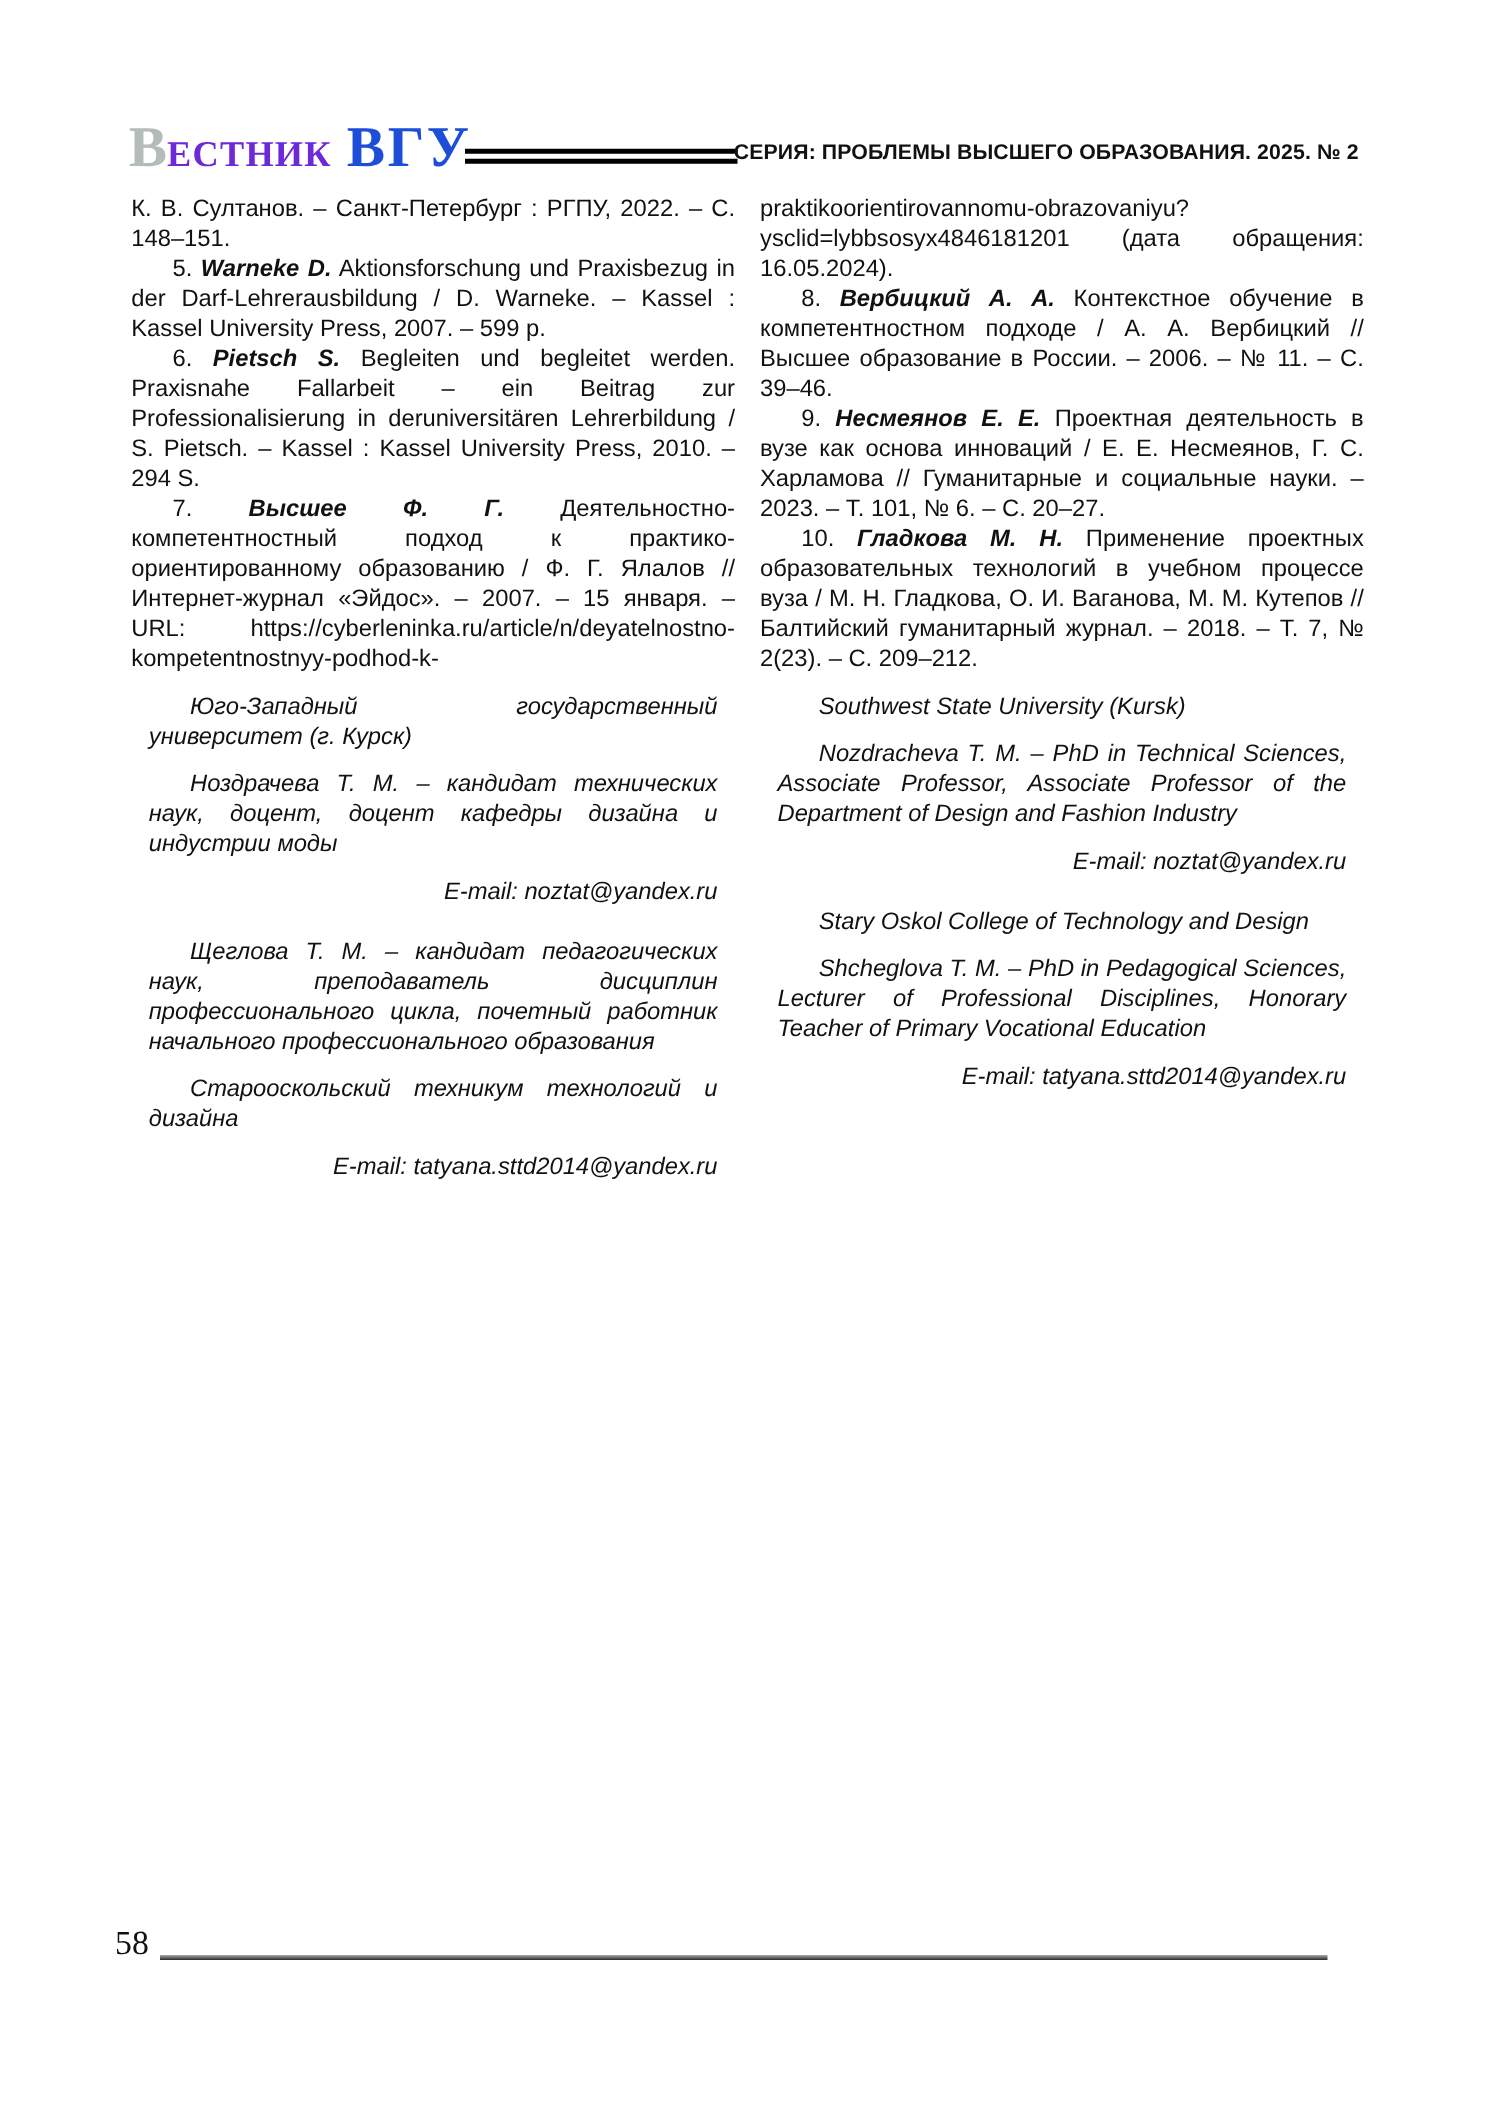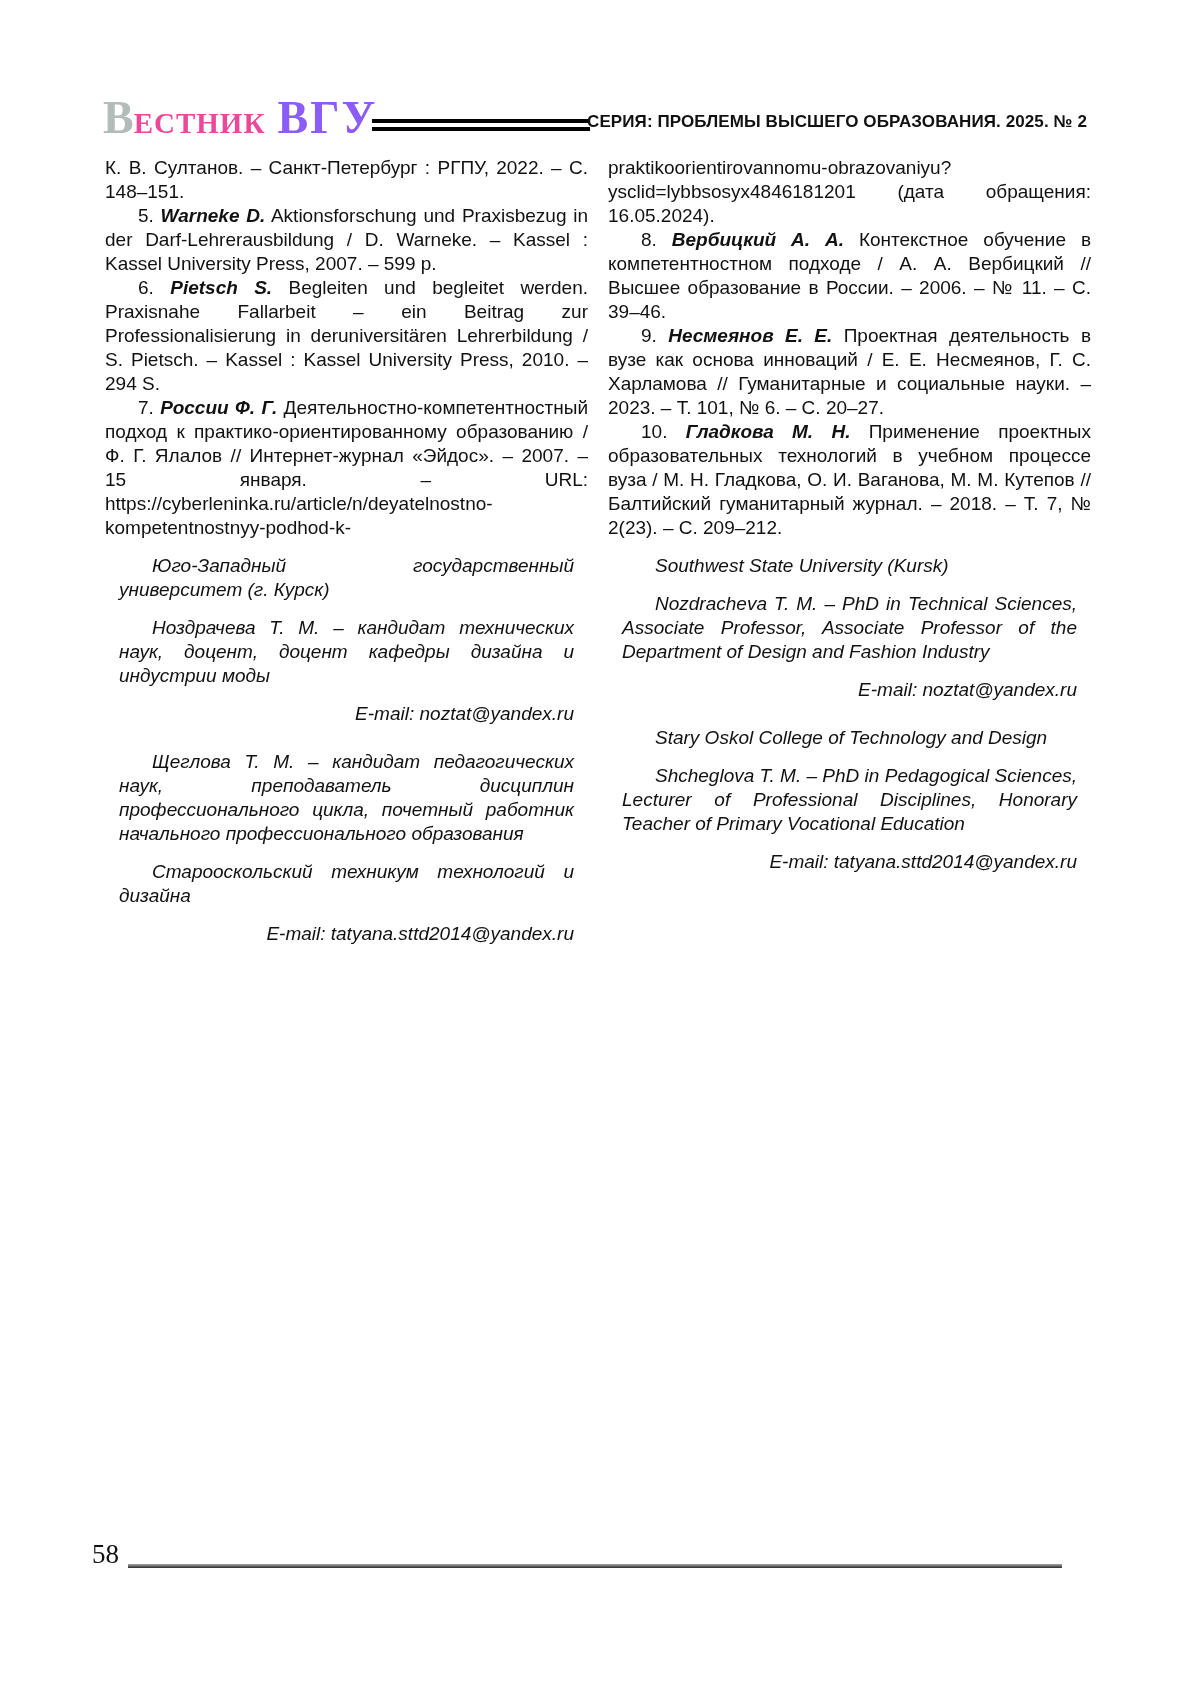--- a/index.html
+++ b/index.html
@@ -15,22 +15,22 @@
 
   
   .logo {
     position:absolute; left:103px; top:95px;
     font-family:"Liberation Serif", serif;
     font-weight:bold;
     white-space:nowrap;
     line-height:1;
   }
   .logo-initial   { font-size:46px; color:#b4bcba; }
-  .logo-rest      { font-size:29px; color:#ec4899; letter-spacing:1px; }
-  .logo-acronym   { font-size:46px; color:#8b5cf6; margin-left:12px; letter-spacing:2px; }
+  .logo-rest      { font-size:29px; color:#6d28d9; letter-spacing:1px; }
+  .logo-acronym   { font-size:46px; color:#1d4ed8; margin-left:12px; letter-spacing:2px; }
 
   .header-rule {
     position:absolute; left:372px; top:119px;
     width:218px; height:4px;
     border-top:4px solid #000;
     border-bottom:4px solid #000;
     box-sizing:content-box;
   }
   .series-title {
     position:absolute; left:560px; top:112px; width:527px;
@@ -91,21 +91,21 @@
     <span class="logo-initial">В</span><span class="logo-rest">ЕСТНИК</span><span class="logo-acronym">ВГУ</span>
   </div>
   <div class="header-rule"></div>
   <div class="series-title">СЕРИЯ: ПРОБЛЕМЫ ВЫСШЕГО ОБРАЗОВАНИЯ. 2025. № 2</div>
 
   <div class="refs">
     <div class="col">
       <p><span>К. В. Султанов. – Санкт-Петербург : РГПУ, 2022. – С. 148–151.</span><span class="author"></span><span></span></p>
       <p class="indent"><span>5. </span><span class="author">Warneke D.</span><span> Aktionsforschung und Praxisbezug in der Darf-Lehrerausbildung / D. Warneke. – Kassel : Kassel University Press, 2007. – 599 p.</span></p>
       <p class="indent"><span>6. </span><span class="author">Pietsch S.</span><span> Begleiten und begleitet werden. Praxisnahe Fallarbeit – ein Beitrag zur Professionalisierung in deruniversitären Lehrerbildung / S. Pietsch. – Kassel : Kassel University Press, 2010. – 294 S.</span></p>
-      <p class="indent"><span>7. </span><span class="author">России Ф. Г.</span><span> Деятельностно-компетентностный подход к практико-ориентированному образованию / Ф. Г. Ялалов // Интернет-журнал «Эйдос». – 2007. – 15 января. – URL: https://cyberleninka.ru/article/n/deyatelnostno-kompetentnostnyy-podhod-k-</span></p>
+      <p class="indent"><span>7. </span><span class="author">Высшее Ф. Г.</span><span> Деятельностно-компетентностный подход к практико-ориентированному образованию / Ф. Г. Ялалов // Интернет-журнал «Эйдос». – 2007. – 15 января. – URL: https://cyberleninka.ru/article/n/deyatelnostno-kompetentnostnyy-podhod-k-</span></p>
     </div>
     <div class="col">
       <p><span>praktikoorientirovannomu-obrazovaniyu?ysclid=lybbsosyx4846181201 (дата обращения: 16.05.2024).</span><span class="author"></span><span></span></p>
       <p class="indent"><span>8. </span><span class="author">Вербицкий А. А.</span><span> Контекстное обучение в компетентностном подходе / А. А. Вербицкий // Высшее образование в России. – 2006. – № 11. – С. 39–46.</span></p>
       <p class="indent"><span>9. </span><span class="author">Несмеянов Е. Е.</span><span> Проектная деятельность в вузе как основа инноваций / Е. Е. Несмеянов, Г. С. Харламова // Гуманитарные и социальные науки. – 2023. – Т. 101, № 6. – С. 20–27.</span></p>
       <p class="indent"><span>10. </span><span class="author">Гладкова М. Н.</span><span> Применение проектных образовательных технологий в учебном процессе вуза / М. Н. Гладкова, О. И. Ваганова, М. М. Кутепов // Балтийский гуманитарный журнал. – 2018. – Т. 7, № 2(23). – С. 209–212.</span></p>
     </div>
   </div>
 
   <div class="aff">

